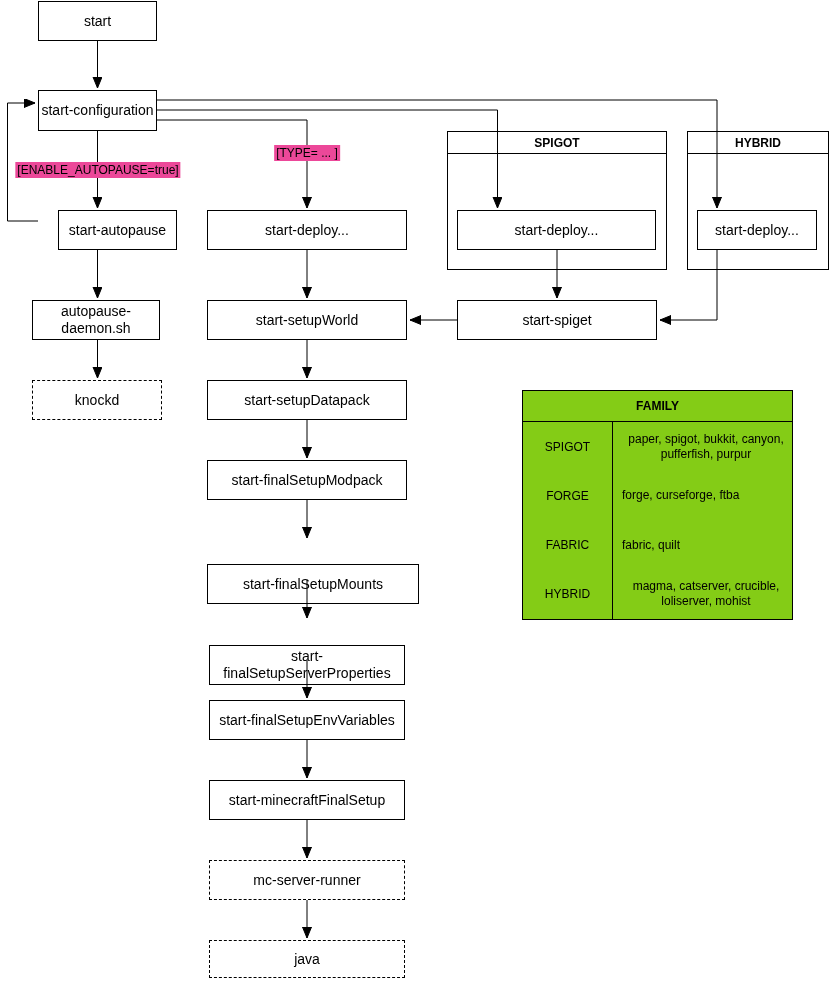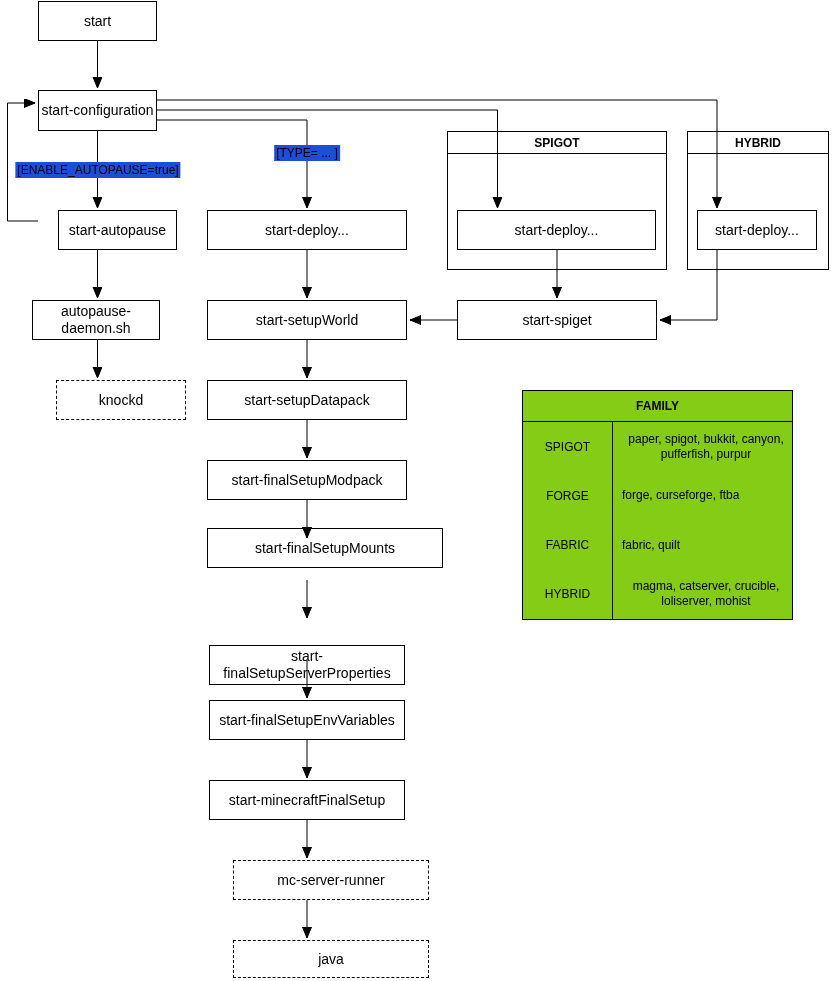--- a/index.html
+++ b/index.html
@@ -18,21 +18,21 @@
     background: #ffffff;
     border: 1px solid #000000;
     display: flex;
     align-items: center;
     justify-content: center;
     text-align: center;
     font-size: 14px;
     line-height: 1.2;
     z-index: 1;
   }
-  .node.dashed { border-style: dashed; margin-left: 24px; }
+  .node.dashed { border-style: dashed; }
   .group {
     position: absolute;
     box-sizing: border-box;
     background: #ffffff;
     border: 1px solid #000000;
     z-index: 1;
   }
   .group-title {
     height: 21px;
     border-bottom: 1px solid #000000;
@@ -45,21 +45,21 @@
   .wires {
     position: absolute;
     left: 0; top: 0;
     z-index: 5;
     pointer-events: none;
   }
   .edge { fill: none; stroke: #000000; stroke-width: 1; }
   .edge-label {
     position: absolute;
     z-index: 6;
-    background: #1d4ed8;
+    background: #ec4899;
     font-size: 12px;
     padding: 1px 2px;
     white-space: nowrap;
     transform: translate(-50%, -50%);
   }
   .family-table {
     position: absolute;
     left: 522px; top: 390px;
     width: 271px; height: 230px;
     box-sizing: border-box;
@@ -129,21 +129,21 @@
   <div class="node" style="left:697px;top:210px;width:120px;height:40px;">start-deploy...</div>
 
   <div class="node" style="left:457px;top:300px;width:200px;height:40px;">start-spiget</div>
 
   <div class="node" style="left:207px;top:300px;width:200px;height:40px;">start-setupWorld</div>
 
   <div class="node" style="left:207px;top:380px;width:200px;height:40px;">start-setupDatapack</div>
 
   <div class="node" style="left:207px;top:460px;width:200px;height:40px;">start-finalSetupModpack</div>
 
-  <div class="node" style="left:207px;top:528px;width:236px;height:40px;">start-finalSetupMounts</div>
+  <div class="node" style="left:207px;top:564px;width:212px;height:40px;">start-finalSetupMounts</div>
 
   <div class="node" style="left:209px;top:620px;width:196px;height:40px;margin-top:25px;">start-finalSetupServerProperties</div>
 
   <div class="node" style="left:209px;top:700px;width:196px;height:40px;">start-finalSetupEnvVariables</div>
 
   <div class="node" style="left:209px;top:780px;width:196px;height:40px;">start-minecraftFinalSetup</div>
 
   <div class="node dashed" style="left:209px;top:860px;width:196px;height:40px;">mc-server-runner</div>
 
   <div class="node dashed" style="left:209px;top:940px;width:196px;height:38px;text-align:center;">java</div>

